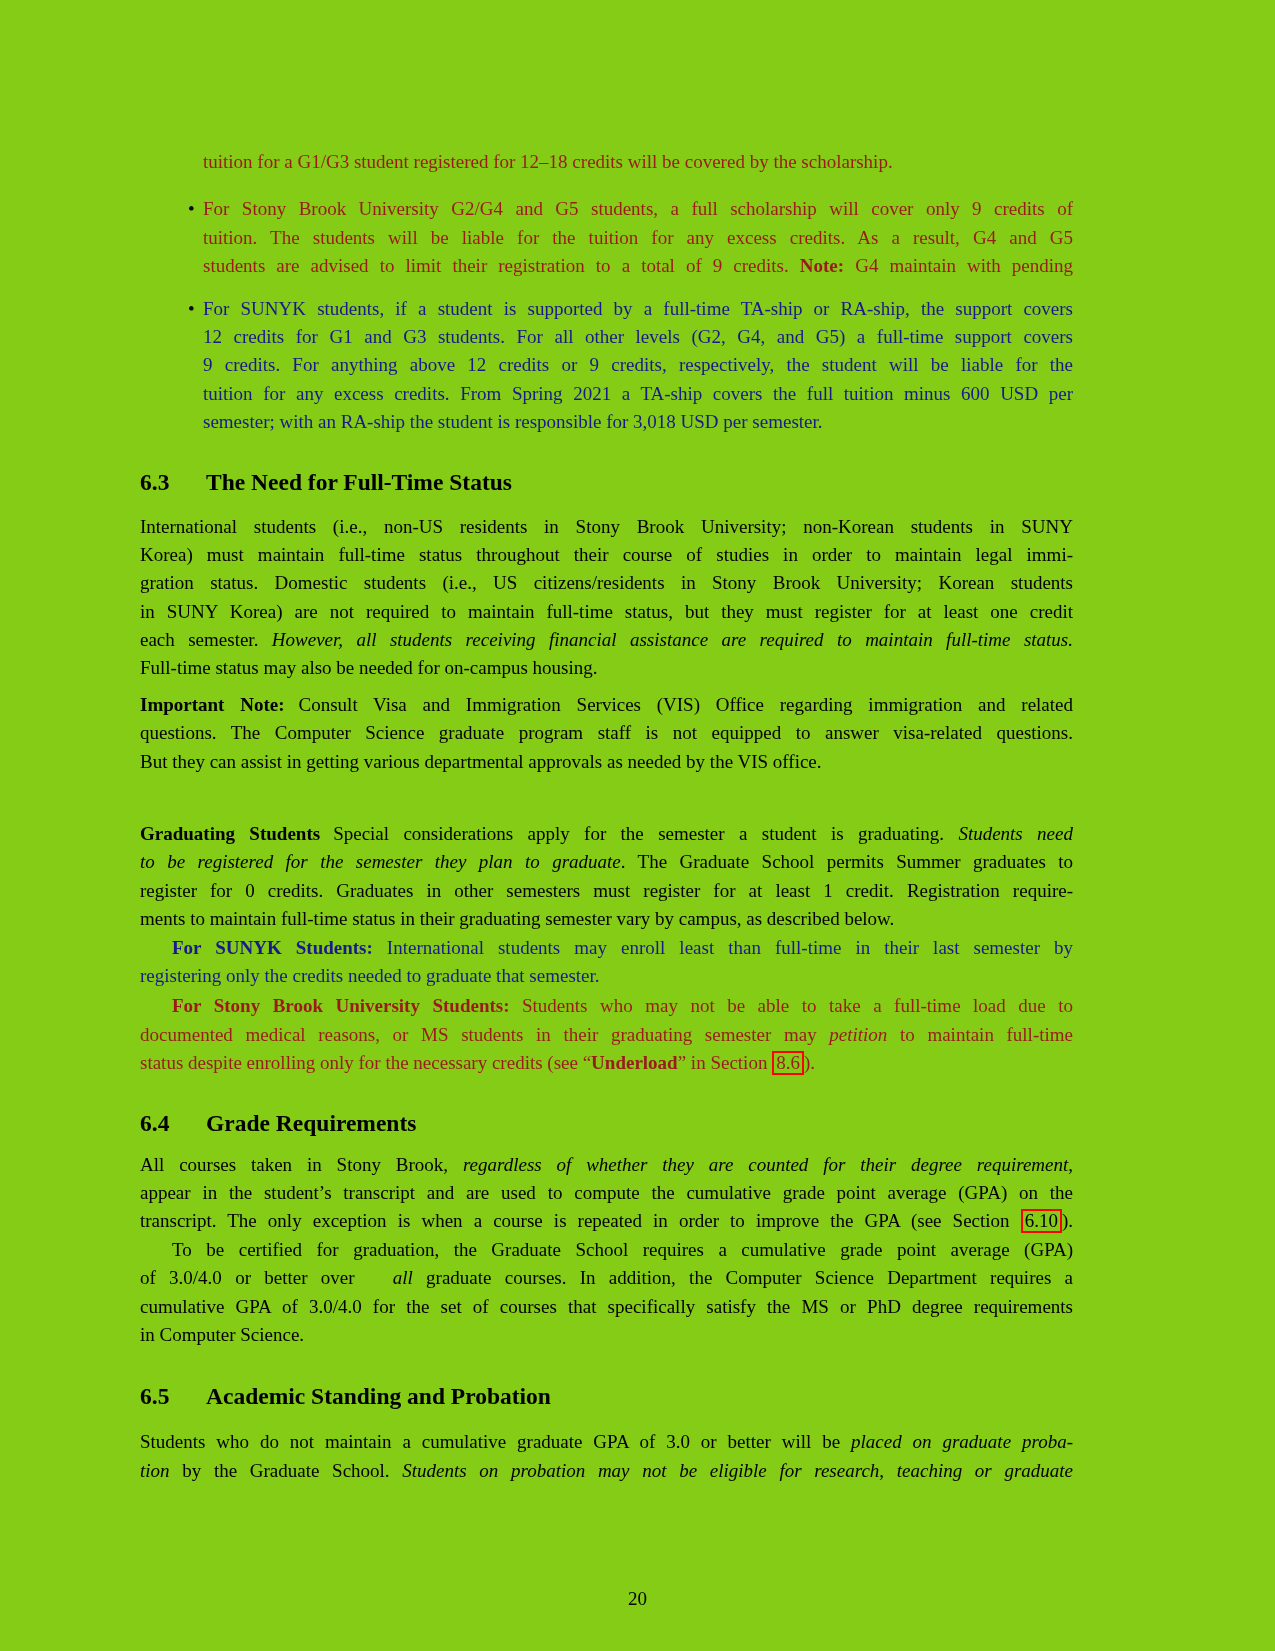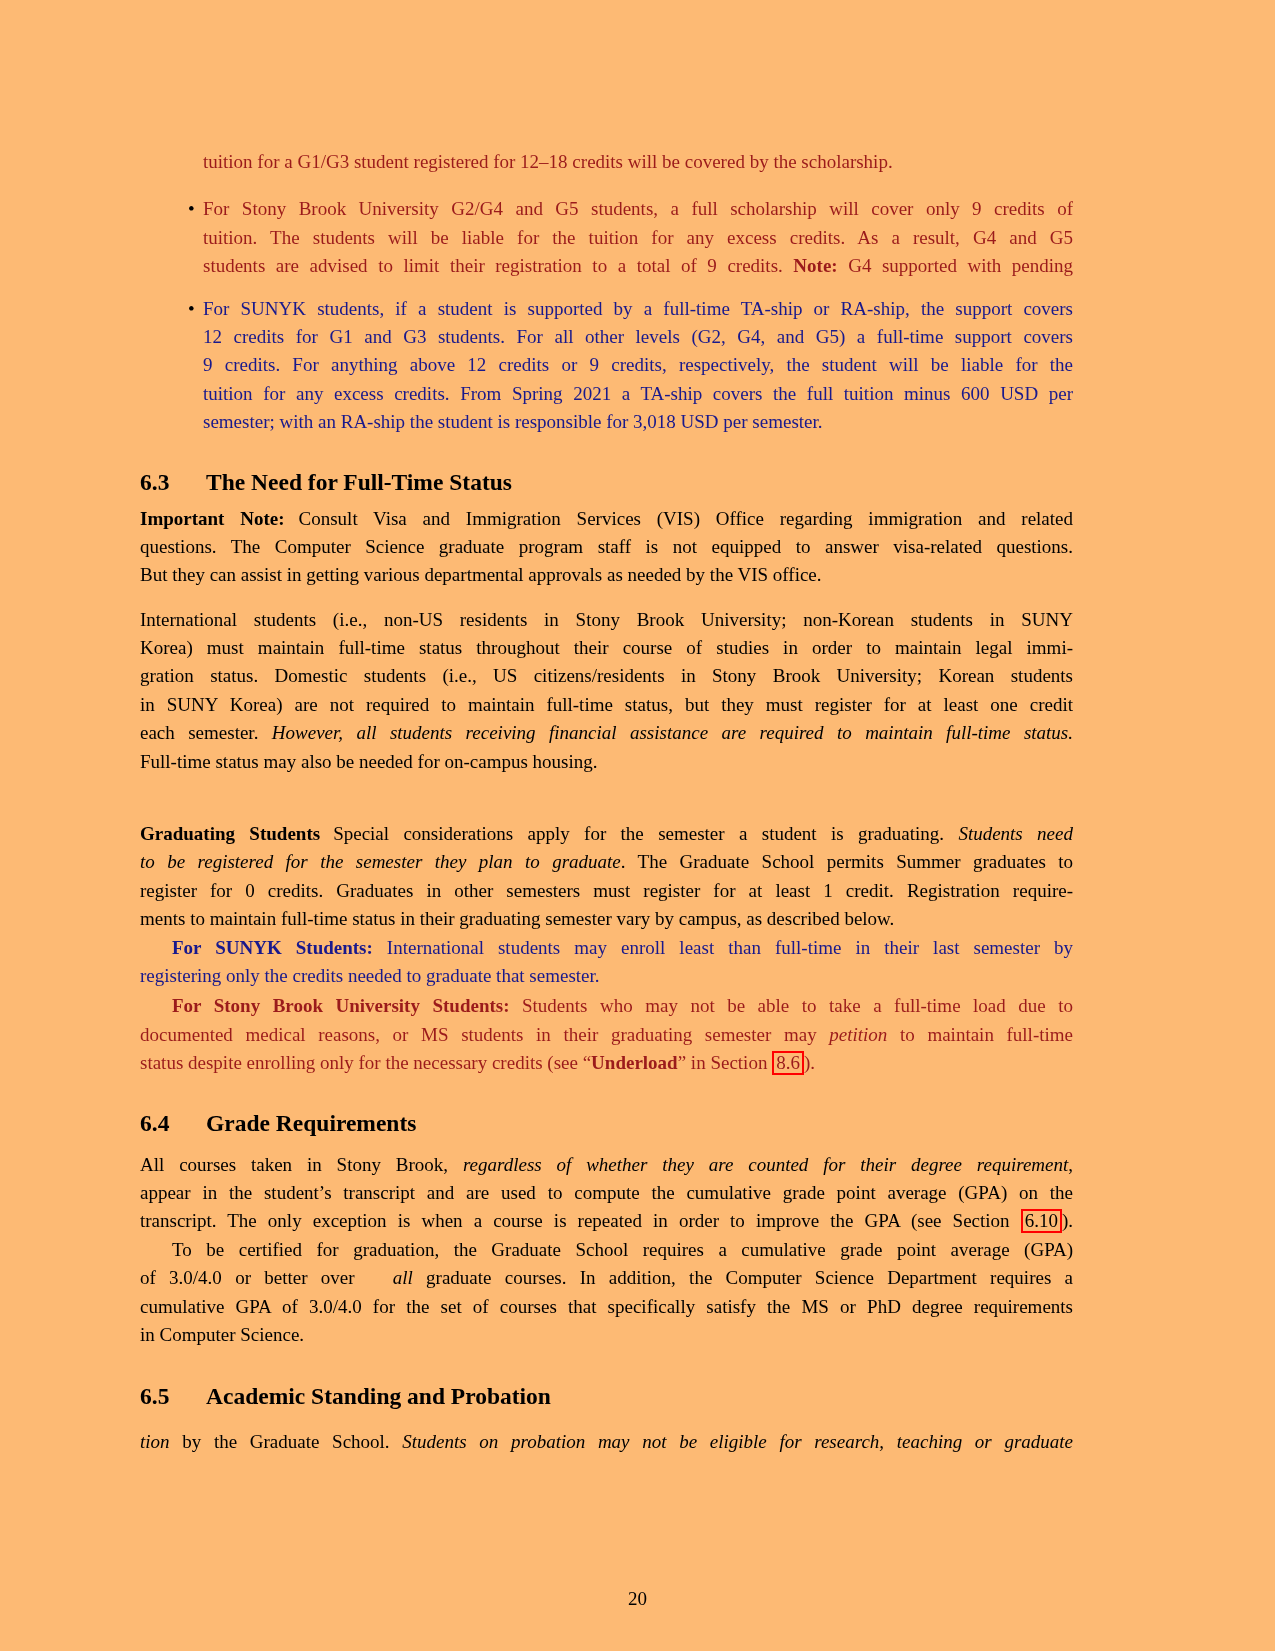--- a/index.html
+++ b/index.html
@@ -1,19 +1,19 @@
 <!DOCTYPE html>
 <html><head>
 <meta charset="utf-8">
 <style>
   html,body { margin:0; padding:0; background:#ffffff; }
   .page {
     position:relative;
     width:1275px; height:1651px;
-    background:#fdba74;
+    background:#84cc16;
     font-family:"Liberation Serif", serif;
     color:#000000;
     overflow:hidden;
   }
   .content {
     position:absolute; left:140px; top:0;
     width:933px;
     padding-top:148px;
   }
   .para { font-size:19px; }
@@ -52,43 +52,43 @@
 
 <div class="page">
   <div class="content">
       <div class="para" style="color: rgb(155, 27, 27); padding-left: 63px;">
         <div class="line last"><span>tuition for a G1/G3 student registered for 12–18 credits will be covered by the scholarship.</span></div>
       </div>
       <div class="para bullet-block" style="margin-top: 19px; color: rgb(155, 27, 27);">
         <span class="bullet-marker">•</span>
         <div class="line"><span>For Stony Brook University G2/G4 and G5 students, a full scholarship will cover only 9 credits of</span></div>
         <div class="line"><span>tuition. The students will be liable for the tuition for any excess credits. As a result, G4 and G5</span></div>
-        <div class="line"><span>students are advised to limit their registration to a total of 9 credits. </span><span style="font-weight: bold;">Note:</span><span> G4 supported with pending</span></div>
+        <div class="line"><span>students are advised to limit their registration to a total of 9 credits. </span><span style="font-weight: bold;">Note:</span><span> G4 maintain with pending</span></div>
       </div>
       <div class="para bullet-block" style="margin-top: 14px; color: rgb(25, 25, 140);">
         <span class="bullet-marker">•</span>
         <div class="line"><span>For SUNYK students, if a student is supported by a full-time TA-ship or RA-ship, the support covers</span></div>
         <div class="line"><span>12 credits for G1 and G3 students. For all other levels (G2, G4, and G5) a full-time support covers</span></div>
         <div class="line"><span>9 credits. For anything above 12 credits or 9 credits, respectively, the student will be liable for the</span></div>
         <div class="line"><span>tuition for any excess credits. From Spring 2021 a TA-ship covers the full tuition minus 600 USD per</span></div>
         <div class="line last"><span>semester; with an RA-ship the student is responsible for 3,018 USD per semester.</span></div>
       </div>
       <div class="heading" style="margin-top: 30px;"><span class="num">6.3</span><span>The Need for Full-Time Status</span></div>
-      <div class="para" style="margin-top: 8px; color: rgb(0, 0, 0);">
-        <div class="line"><span style="font-weight: bold; margin-right: 14px;">Important Note:</span><span>Consult Visa and Immigration Services (VIS) Office regarding immigration and related</span></div>
-        <div class="line"><span>questions. The Computer Science graduate program staff is not equipped to answer visa-related questions.</span></div>
-        <div class="line last"><span>But they can assist in getting various departmental approvals as needed by the VIS office.</span></div>
-      </div>
       <div class="para" style="margin-top: 16px; color: rgb(0, 0, 0);">
         <div class="line"><span>International students (i.e., non-US residents in Stony Brook University; non-Korean students in SUNY</span></div>
         <div class="line"><span>Korea) must maintain full-time status throughout their course of studies in order to maintain legal immi-</span></div>
         <div class="line"><span>gration status. Domestic students (i.e., US citizens/residents in Stony Brook University; Korean students</span></div>
         <div class="line"><span>in SUNY Korea) are not required to maintain full-time status, but they must register for at least one credit</span></div>
         <div class="line"><span>each semester. </span><span style="font-style: italic;">However, all students receiving financial assistance are required to maintain full-time status.</span></div>
         <div class="line last"><span>Full-time status may also be needed for on-campus housing.</span></div>
+      </div>
+      <div class="para" style="margin-top: 8px; color: rgb(0, 0, 0);">
+        <div class="line"><span style="font-weight: bold; margin-right: 14px;">Important Note:</span><span>Consult Visa and Immigration Services (VIS) Office regarding immigration and related</span></div>
+        <div class="line"><span>questions. The Computer Science graduate program staff is not equipped to answer visa-related questions.</span></div>
+        <div class="line last"><span>But they can assist in getting various departmental approvals as needed by the VIS office.</span></div>
       </div>
       <div class="para" style="margin-top: 44px; color: rgb(0, 0, 0);">
         <div class="line"><span style="font-weight: bold; margin-right: 13px;">Graduating Students</span><span>Special considerations apply for the semester a student is graduating. </span><span style="font-style: italic;">Students need</span></div>
         <div class="line"><span style="font-style: italic;">to be registered for the semester they plan to graduate</span><span>. The Graduate School permits Summer graduates to</span></div>
         <div class="line"><span>register for 0 credits. Graduates in other semesters must register for at least 1 credit. Registration require-</span></div>
         <div class="line last"><span>ments to maintain full-time status in their graduating semester vary by campus, as described below.</span></div>
       </div>
       <div class="para" style="color: rgb(25, 25, 140);">
         <div class="line" style="padding-left: 32px;"><span style="font-weight: bold;">For SUNYK Students:</span><span> International students may enroll least than full-time in their last semester by</span></div>
         <div class="line last"><span>registering only the credits needed to graduate that semester.</span></div>
@@ -103,17 +103,18 @@
         <div class="line"><span>All courses taken in Stony Brook, </span><span style="font-style: italic;">regardless of whether they are counted for their degree requirement</span><span>,</span></div>
         <div class="line"><span>appear in the student’s transcript and are used to compute the cumulative grade point average (GPA) on the</span></div>
         <div class="line"><span>transcript. The only exception is when a course is repeated in order to improve the GPA (see Section </span><span class="ref-box" style="border-color: rgb(255, 0, 0);">6.10</span><span>).</span></div>
         <div class="line" style="padding-left: 32px;"><span>To be certified for graduation, the Graduate School requires a cumulative grade point average (GPA)</span></div>
         <div class="line"><span>of 3.0/4.0 or better over </span><span style="font-style: italic; margin-left: 25px;">all</span><span> graduate courses. In addition, the Computer Science Department requires a</span></div>
         <div class="line"><span>cumulative GPA of 3.0/4.0 for the set of courses that specifically satisfy the MS or PhD degree requirements</span></div>
         <div class="line last"><span>in Computer Science.</span></div>
       </div>
       <div class="heading" style="margin-top: 32px;"><span class="num">6.5</span><span>Academic Standing and Probation</span></div>
       <div class="para" style="margin-top: 17px; color: rgb(0, 0, 0);">
+        <div class="line"><span>Students who do not maintain a cumulative graduate GPA of 3.0 or better will be </span><span style="font-style: italic;">placed on graduate proba-</span></div>
         <div class="line"><span style="font-style: italic;">tion</span><span> by the Graduate School. </span><span style="font-style: italic;">Students on probation may not be eligible for research, teaching or graduate</span></div>
       </div>
     </div>
   <div class="pagenum-row">20</div>
 </div>
 
 </body></html>

